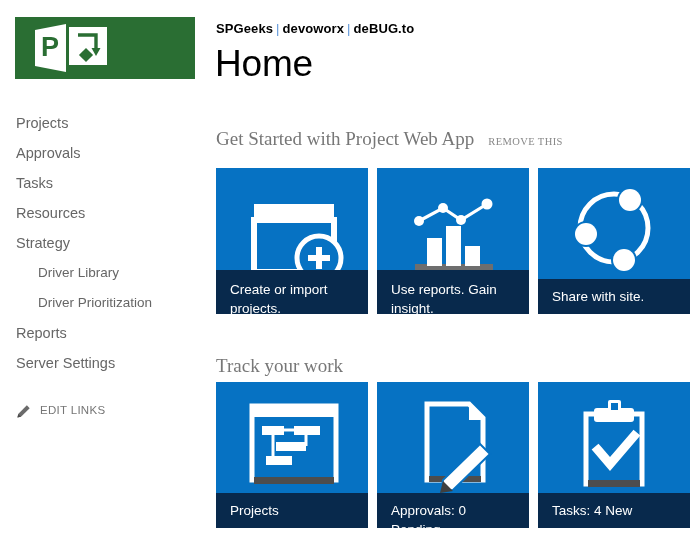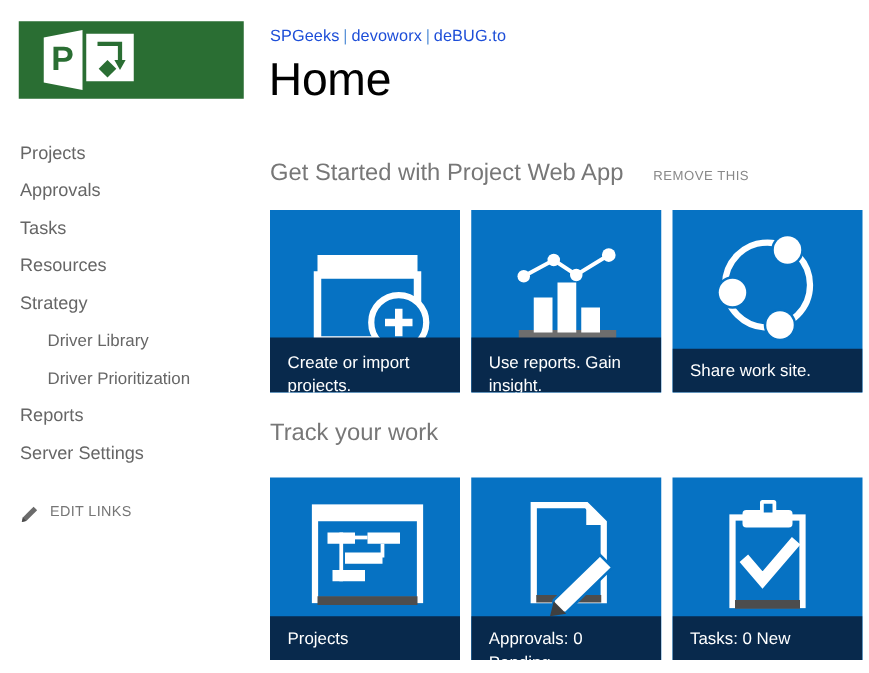--- a/index.html
+++ b/index.html
@@ -19,21 +19,21 @@
     background: #2a6e33;
   }
   #logo-block svg { position: absolute; left: 18px; top: 7px; }
 
   
   #breadcrumb {
     position: absolute; left: 216px; top: 21px;
     font-size: 13px; color: #3b79c4; letter-spacing: .1px;
     white-space: nowrap;
   }
-  #breadcrumb .crumb { color: #1d4ed8; text-decoration: none; }
+  #breadcrumb .crumb { color: #000000; text-decoration: none; font-weight: bold; }
   #breadcrumb .sep { color: #5b93d8; padding: 0 3px; }
 
   
   #page-title {
     position: absolute; left: 215px; top: 42px;
     font-size: 37px; font-weight: 400; color: #000000; letter-spacing: -0.2px;
     line-height: 44px;
   }
 
   
@@ -46,22 +46,23 @@
   #edit-links {
     position: absolute; left: 16px; top: 296px;
     display: flex; align-items: flex-start; gap: 9px; cursor: pointer;
   }
   #edit-links .label {
     font-size: 11.5px; color: #767676; letter-spacing: .3px;
   }
 
   
   .section-head {
-    position: absolute; display: flex; align-items: baseline; gap: 13px;
+    position: absolute; display: flex; align-items: baseline; gap: 3px;
     white-space: nowrap;
+    font-family: Liberation Serif, serif;
   }
   .section-title { font-size: 19px; color: #777; font-weight: 400; }
   .section-action {
     font-size: 10.5px; color: #888; letter-spacing: .4px; cursor: pointer; padding-left: 11px;
   }
 
   
   .tile-row { position: absolute; display: flex; gap: 9px; }
   .tile {
     position: relative; width: 152px; height: 146px;
@@ -158,25 +159,25 @@
     <div class="tile cap-short">
       <svg class="art" viewBox="0 0 152 146">
         <circle cx="76" cy="60" r="34" fill="none" stroke="#ffffff" stroke-width="5"></circle>
         <circle cx="48" cy="66" r="13" fill="#0672c3"></circle>
         <circle cx="92" cy="32" r="13" fill="#0672c3"></circle>
         <circle cx="86" cy="92" r="13" fill="#0672c3"></circle>
         <circle cx="48" cy="66" r="11" fill="#ffffff"></circle>
         <circle cx="92" cy="32" r="11" fill="#ffffff"></circle>
         <circle cx="86" cy="92" r="11" fill="#ffffff"></circle>
       </svg>
-      <div class="caption">Share work site.</div>
-    </div>
-  </div>
-
-  <div class="section-head" style="left:216px; top:336px;">
+      <div class="caption">Share with site.</div>
+    </div>
+  </div>
+
+  <div class="section-head" style="left:216px; top:355px;">
     <span class="section-title">Track your work</span>
   </div>
 
   <div class="tile-row" style="left:216px; top:382px;">
 
     <div class="tile cap-bottom">
       <svg class="art" viewBox="0 0 152 146">
         <rect x="36" y="24" width="84" height="74" fill="none" stroke="#ffffff" stroke-width="5"></rect>
         <rect x="36" y="24" width="84" height="11" fill="#ffffff"></rect>
         <rect x="38" y="95" width="80" height="7" fill="#4d4d4d"></rect>
@@ -204,17 +205,17 @@
 
     <div class="tile cap-bottom">
       <svg class="art" viewBox="0 0 152 146">
         <rect x="48" y="32" width="56" height="70" fill="none" stroke="#ffffff" stroke-width="5"></rect>
         <rect x="50" y="98" width="52" height="7" fill="#4d4d4d"></rect>
         <rect x="56" y="26" width="40" height="14" rx="3" fill="#ffffff"></rect>
         <rect x="70" y="18" width="13" height="13" rx="2" fill="#ffffff"></rect>
         <rect x="73" y="21" width="7" height="7" fill="#0672c3"></rect>
         <polyline points="60,68 72,82 96,54" fill="none" stroke="#ffffff" stroke-width="9" stroke-linecap="square"></polyline>
       </svg>
-      <div class="caption">Tasks: 0 New</div>
+      <div class="caption">Tasks: 4 New</div>
     </div>
   </div>
 
 </div>
 
 </body></html>

